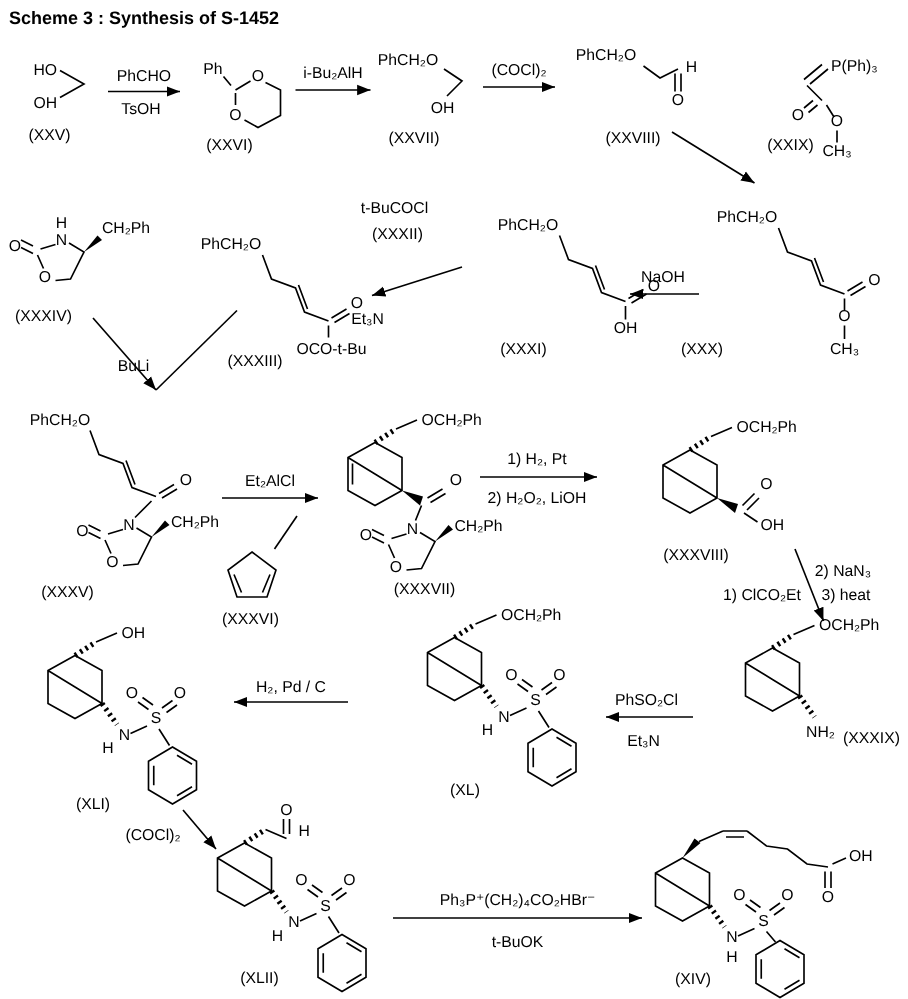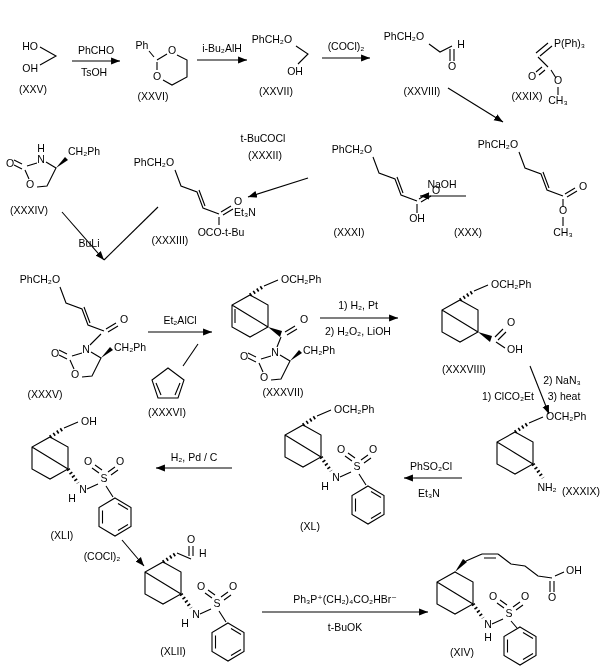--- a/index.html
+++ b/index.html
@@ -15,20 +15,21 @@
   .at{font-size:10.5px;}
   .rg{font-size:10.5px;}
   .lbl{font-size:10.5px;}
   .mid{text-anchor:middle;}
   .end{text-anchor:end;}
 </style>
 </head>
 <body>
 
 <div class="canvas">
+  <div class="title">Scheme 3 :  Synthesis of S-1452</div>
 
   <svg width="605" height="666" viewBox="0 0 605 666">
     <defs>
       <marker id="arr" viewBox="0 0 10 10" refX="9" refY="5" markerWidth="9" markerHeight="9" orient="auto-start-reverse">
         <path d="M0,1.5 L9,5 L0,8.5 Z" fill="#000"></path>
       </marker>
       <path id="nbn" class="bd" d="M18,0 L36,10 L36,32 L18,42 L0,32 L0,10 Z M0,10 L18,21 L36,32"></path>
       <path id="oxz" class="bd" d="M-4,3 L-14,6 M-16,10 L-12,19 M-4,27 L6,26 L15,8 L5,2 M-19,4 L-27,0 M-19,9 L-27,5"></path>
       <g id="ph6">
         <path class="bd" d="M0,-19 L16,-9.5 L16,9.5 L0,19 L-16,9.5 L-16,-9.5 Z"></path>

